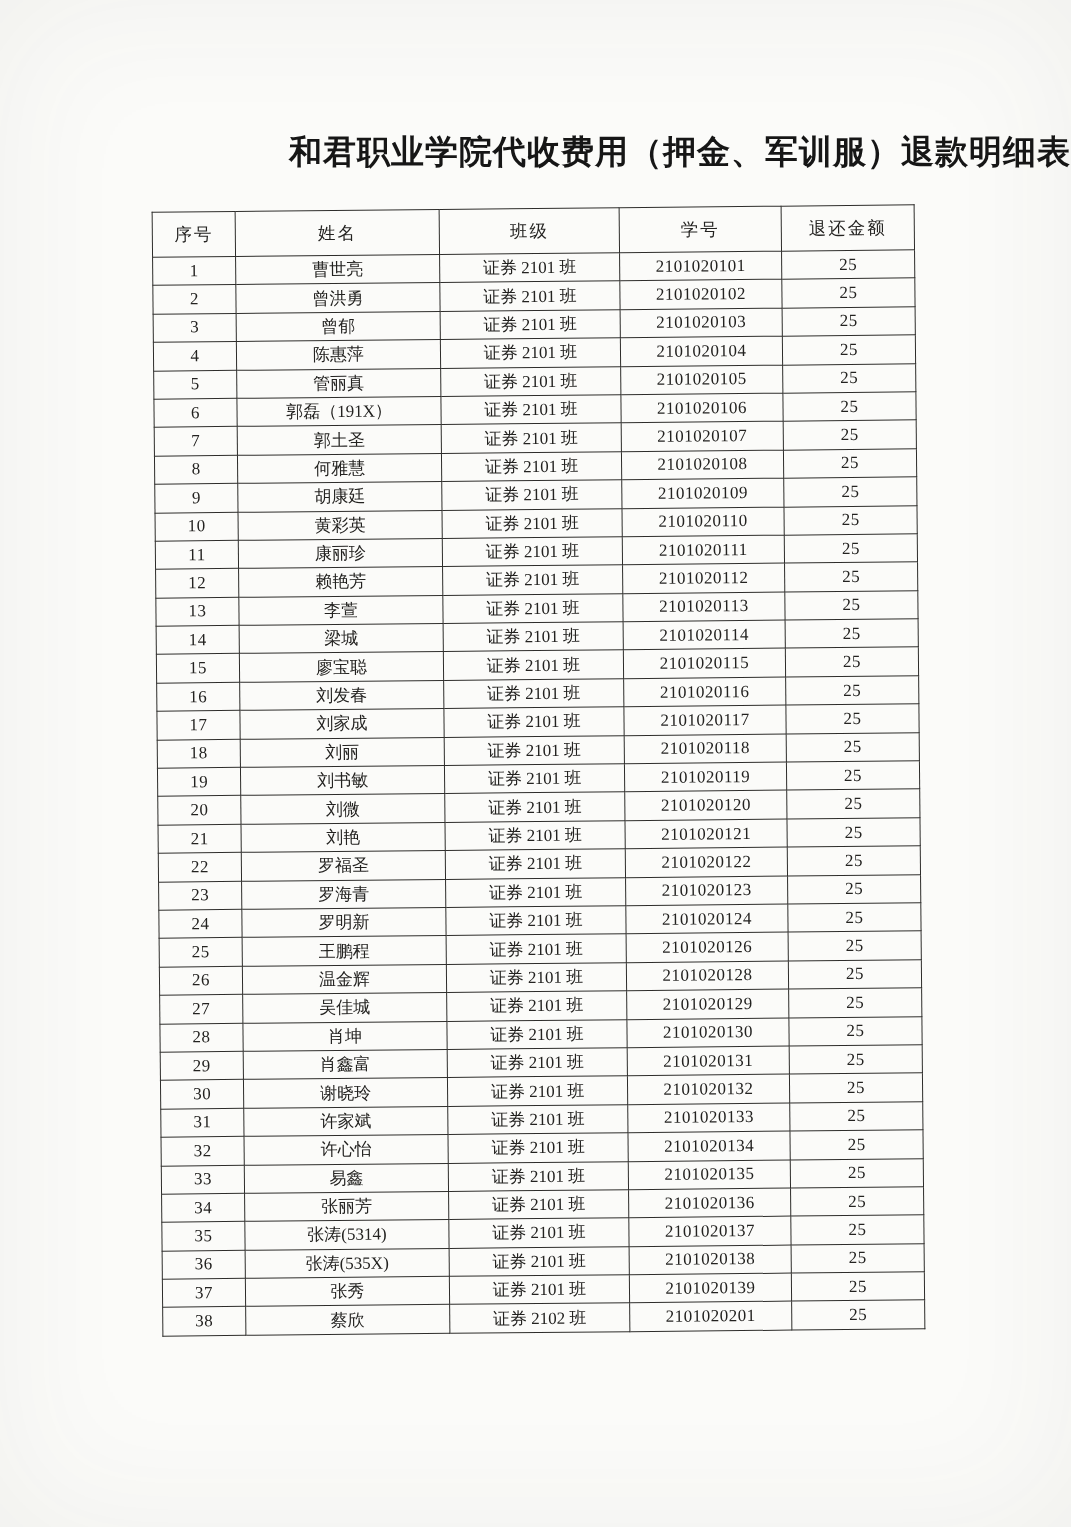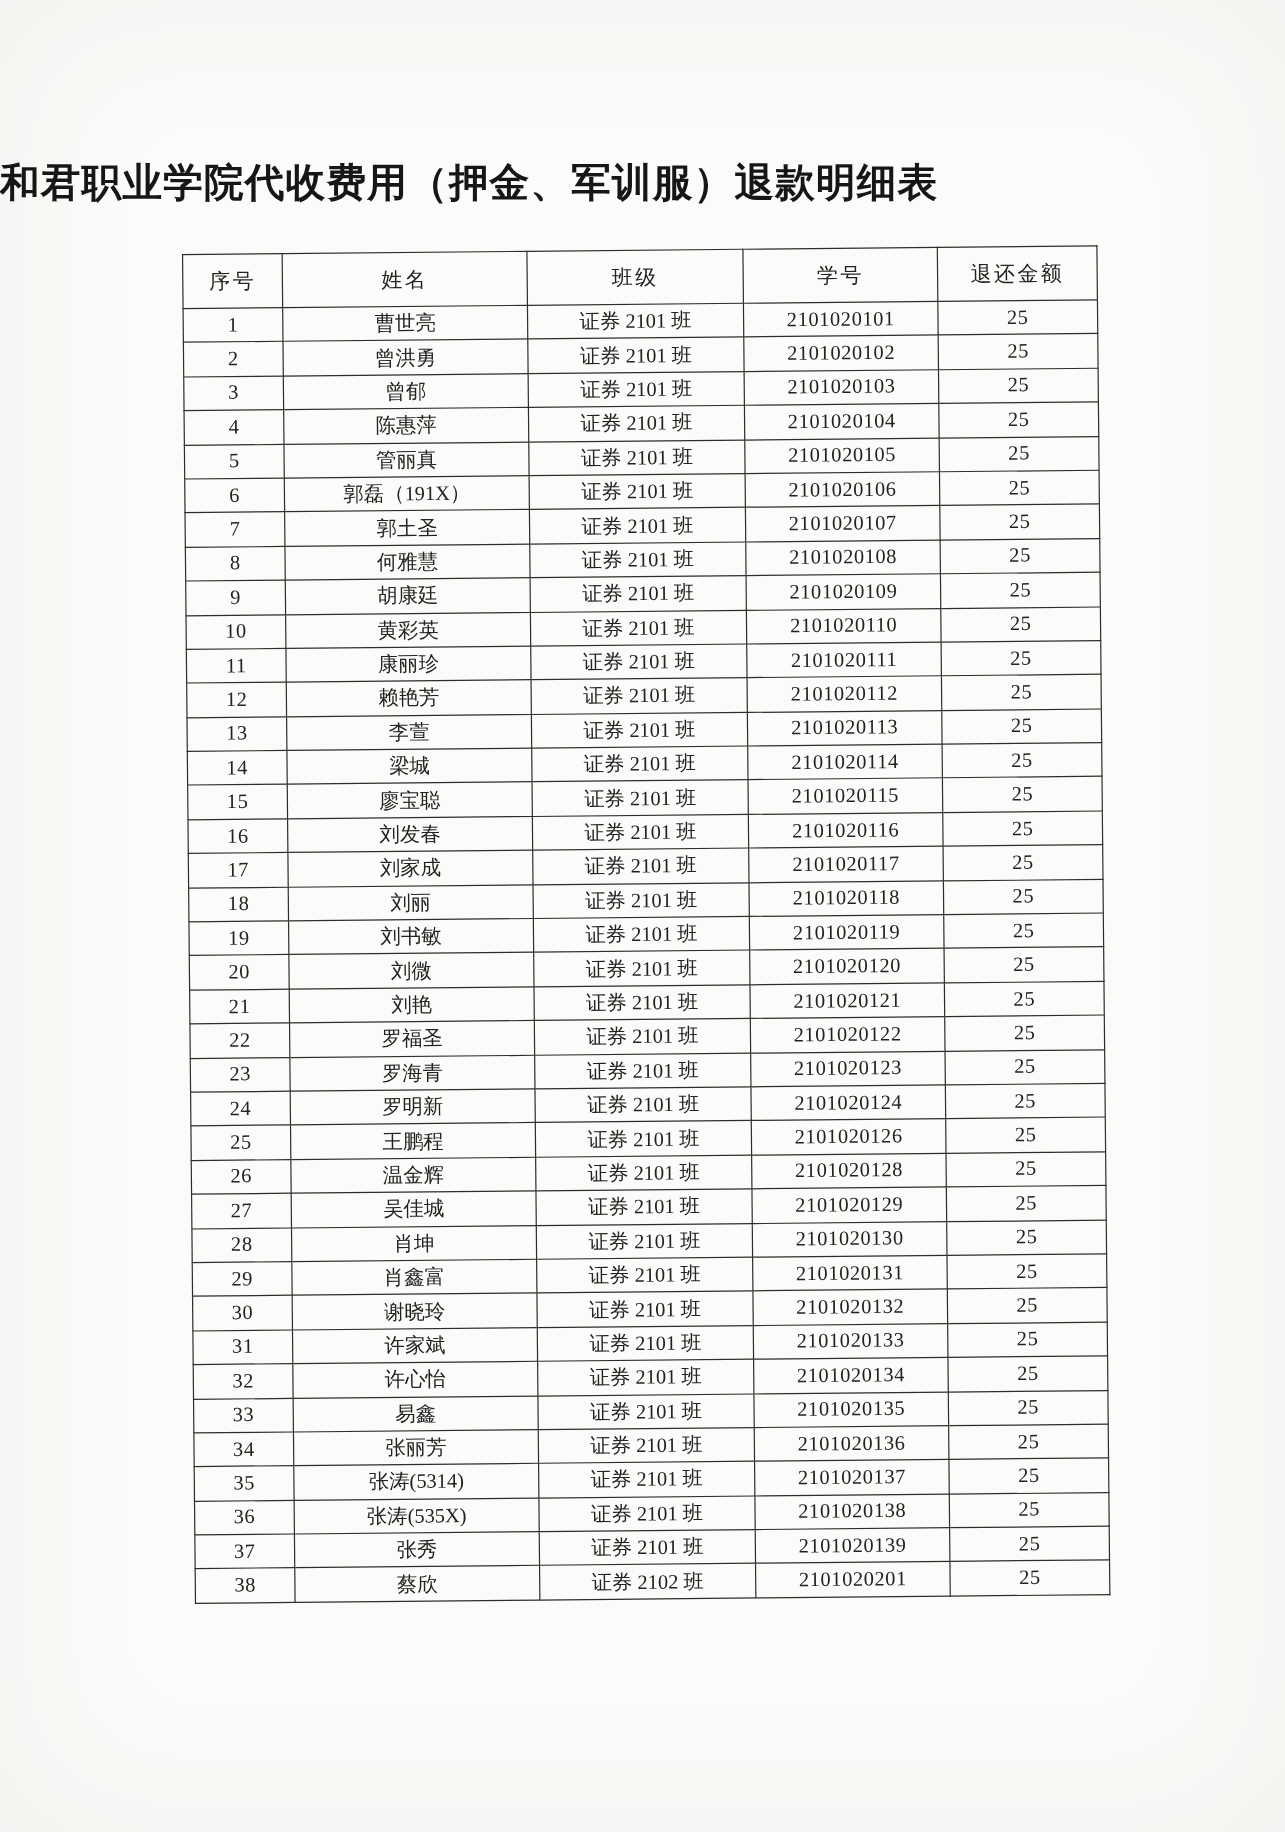--- a/index.html
+++ b/index.html
@@ -13,21 +13,21 @@
   body {
     background: #fbfbf9;
     box-shadow: inset 0 0 140px rgba(60,60,55,0.06);
     font-family: "Liberation Serif", "DejaVu Serif", serif;
     color: #1c1c1c;
     position: relative;
   }
 
   .page-title {
     margin: 132px auto 0 auto;
-    text-align: left;
+    text-align: right;
     font-family: "Liberation Sans", "DejaVu Sans", sans-serif;
     font-weight: bold;
     font-size: 33px;
     letter-spacing: 1px;
     color: #161616;
     line-height: 40px;
   }
 
   .refund-table {
     border-collapse: collapse;

